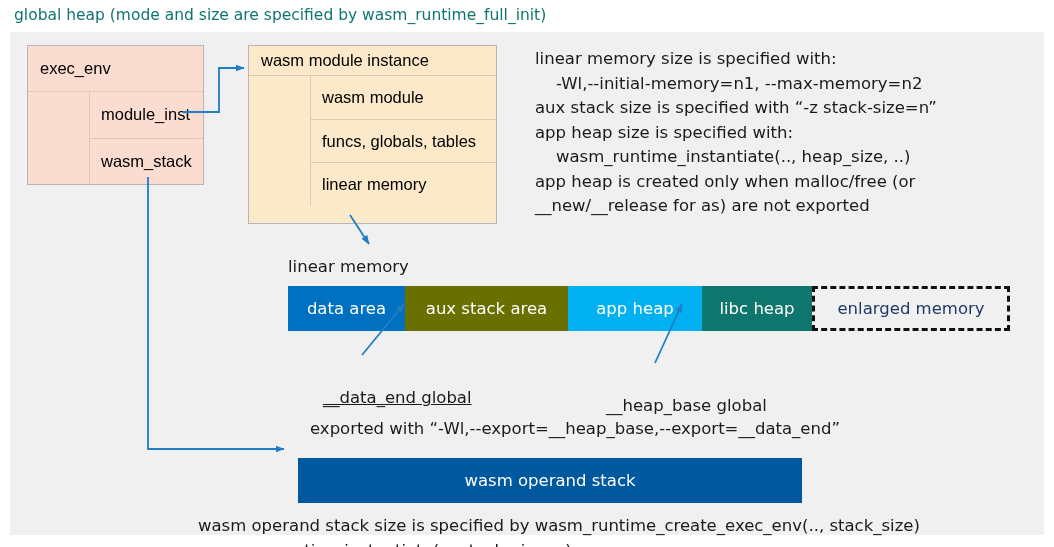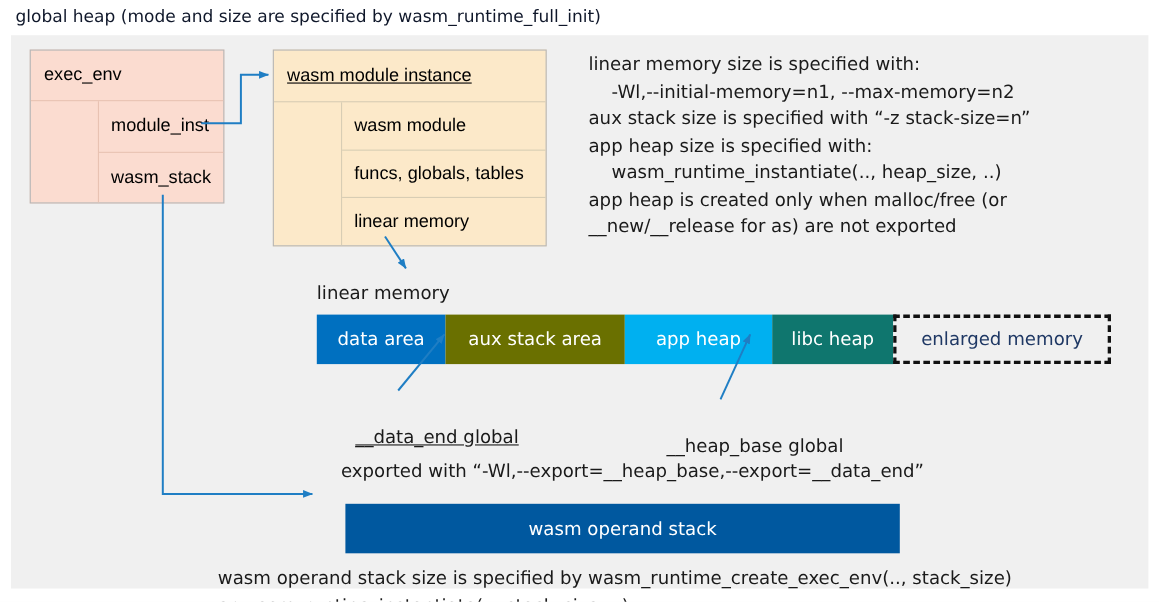--- a/index.html
+++ b/index.html
@@ -16,21 +16,21 @@
     overflow: hidden;
   }
 
   
   #diagram-title {
     position: absolute;
     left: 14px;
     top: 4px;
     font-size: 15.5px;
     line-height: 22px;
-    color: #0f172a;
+    color: #0f766e;
     white-space: nowrap;
   }
 
   
   #canvas-panel {
     position: absolute;
     left: 10px;
     top: 32px;
     width: 1034px;
     height: 503px;
@@ -96,21 +96,21 @@
   #exec-env-box .struct-row { border-bottom-color: #e8c2b2; }
 
   
   #wasm-module-instance-box {
     left: 238px;
     top: 13px;
     width: 249px;
     height: 179px;
     background: #fce9c9;
   }
-  #wasm-module-instance-box .struct-head { height: 47px; text-decoration: underline; }
+  #wasm-module-instance-box .struct-head { height: 30px; }
   #wasm-module-instance-box .struct-body { height: calc(100% - 47px); }
 
   
   #runtime-note {
     position: absolute;
     left: 525px;
     top: 15px;
     width: 500px;
     font-size: 16.5px;
     line-height: 24.5px;
@@ -165,21 +165,20 @@
     left: 288px;
     top: 426px;
     width: 504px;
     height: 45px;
     background: #00589f;
     display: flex;
     align-items: center;
     justify-content: center;
     color: #ffffff;
     font-size: 16.5px;
-    margin-left: 16px;
   }
 
   #operand-stack-note {
     position: absolute;
     left: 188px;
     top: 481px;
     font-size: 16.5px;
     line-height: 25px;
     color: #1a1a1a;
     white-space: pre;

